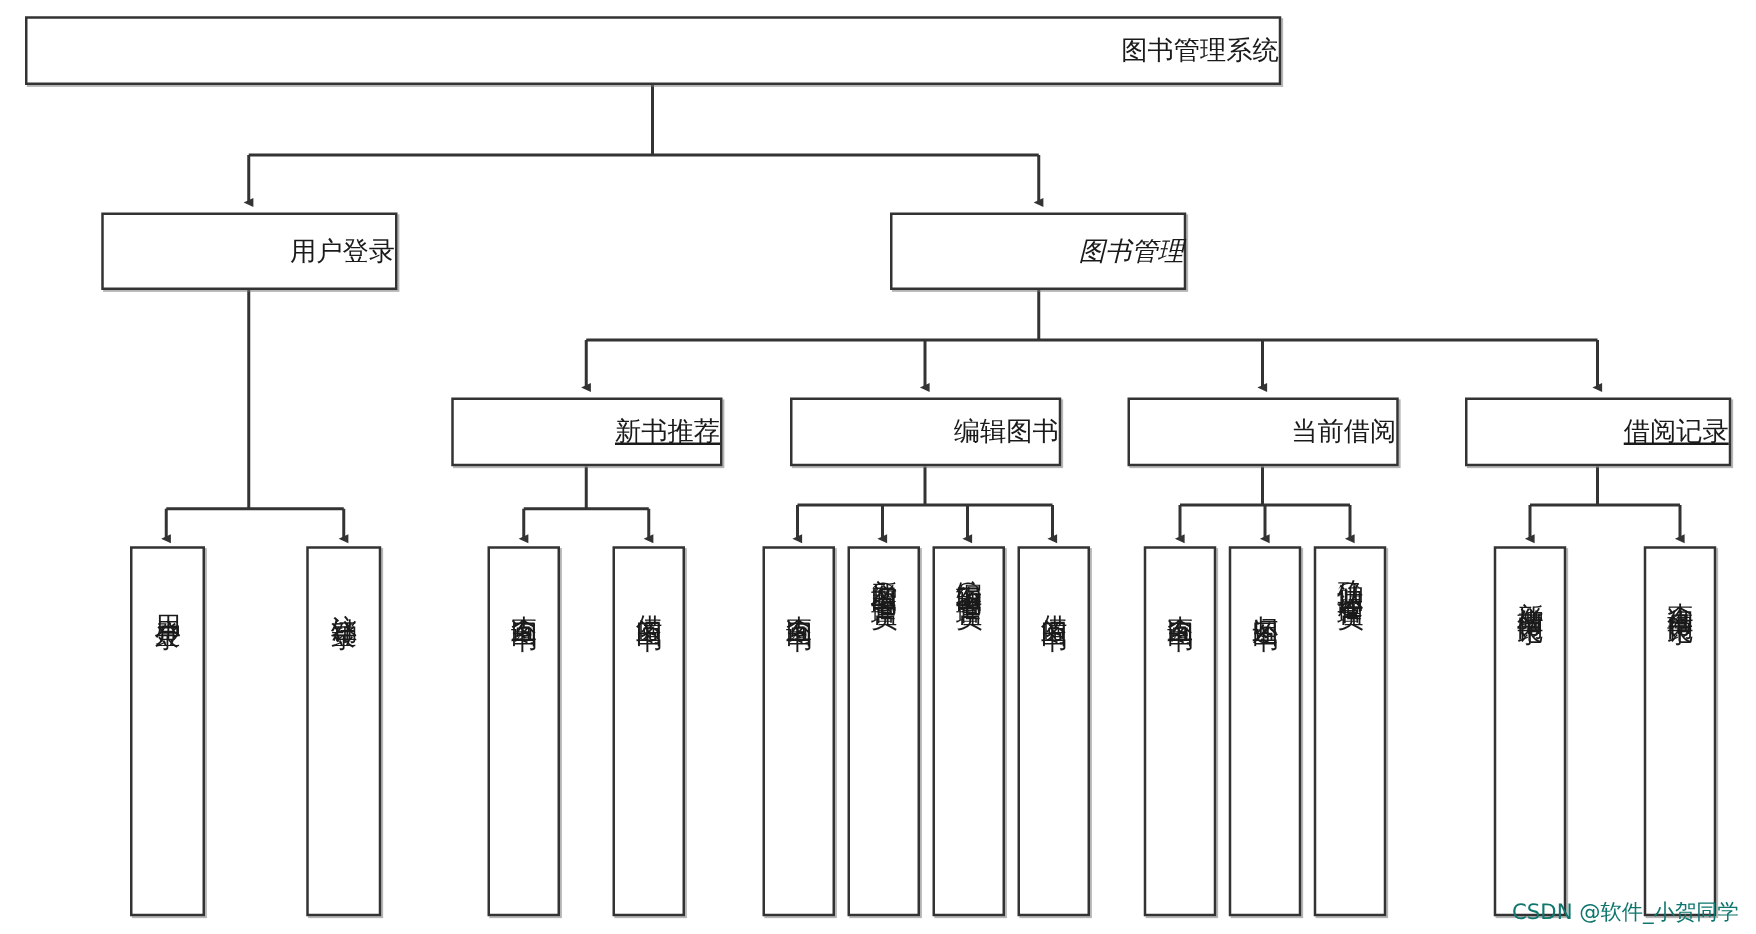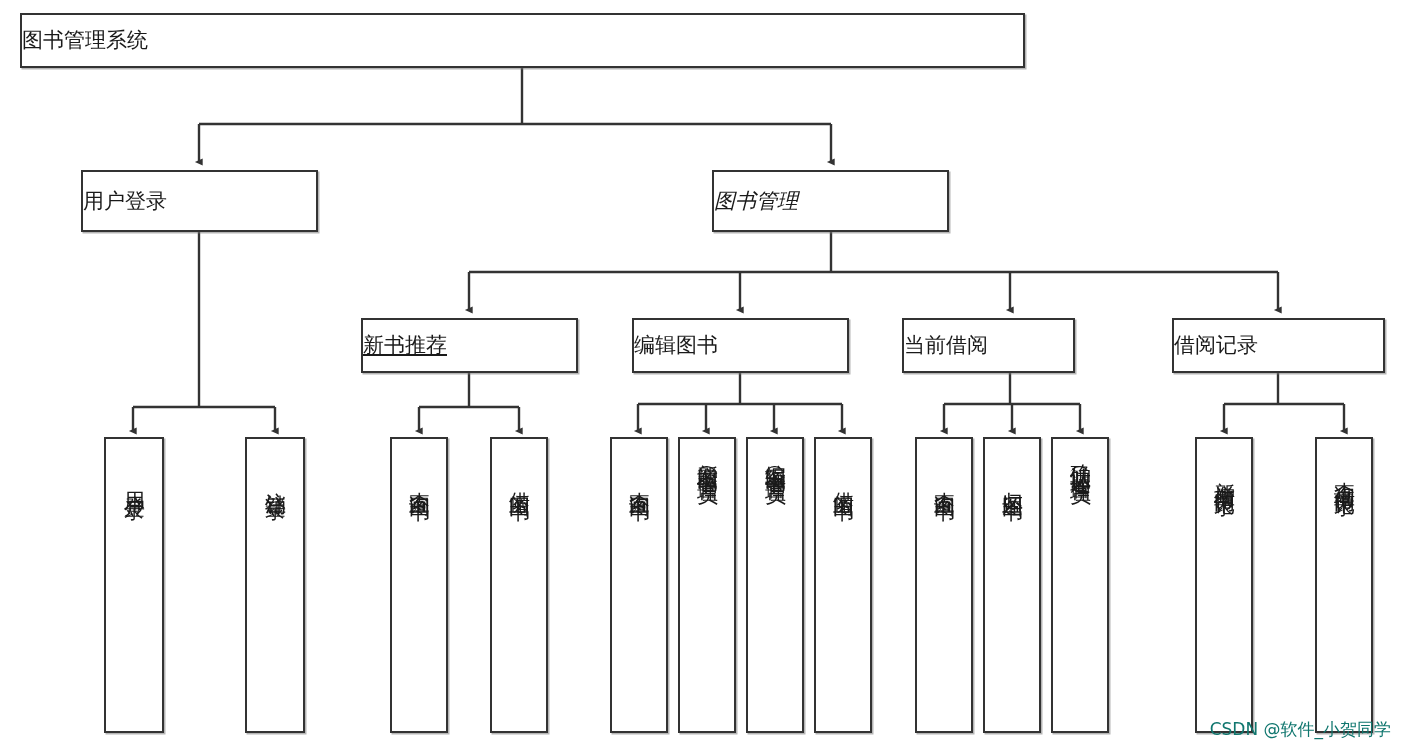--- a/index.html
+++ b/index.html
@@ -28,21 +28,21 @@
     pointer-events: none;
   }
   .node {
     position: absolute;
     box-sizing: border-box;
     background: #ffffff;
     border: 2px solid #333333;
     box-shadow: 1.5px 1.5px 0 rgba(120,120,120,0.55);
     display: flex;
     align-items: center;
-    justify-content: flex-start;
+    justify-content: flex-end;
     color: #1a1a1a;
     cursor: default;
   }
   .node-label {
     color: #1a1a1a;
     line-height: 1.18;
     text-align: center;
     white-space: nowrap;
   }
   .node.horizontal .node-label {
@@ -134,24 +134,24 @@
   <div class="node horizontal" style="left:712px; top:170px; width:237px; height:62px;font-style:italic;">
     <span class="node-label">图书管理</span>
   </div>
 
   <div class="node horizontal" style="left:361px; top:318px; width:217px; height:55px;text-decoration:underline;">
     <span class="node-label">新书推荐</span>
   </div>
   <div class="node horizontal" style="left:632px; top:318px; width:217px; height:55px;">
     <span class="node-label">编辑图书</span>
   </div>
-  <div class="node horizontal" style="left:902px; top:318px; width:173px; height:55px;">
+  <div class="node horizontal" style="left:902px; top:318px; width:217px; height:55px;">
     <span class="node-label">当前借阅</span>
   </div>
-  <div class="node horizontal" style="left:1172px; top:318px; width:213px; height:55px;">
+  <div class="node horizontal" style="left:1172px; top:318px; width:213px; height:55px;text-decoration:underline;">
     <span class="node-label">借阅记录</span>
   </div>
 
   <div class="node vertical" style="left:104px; top:437px; width:60px; height:296px;">
     <span class="node-label">用户登录</span>
   </div>
   <div class="node vertical" style="left:245px; top:437px; width:60px; height:296px;">
     <span class="node-label">注销登录</span>
   </div>
 

